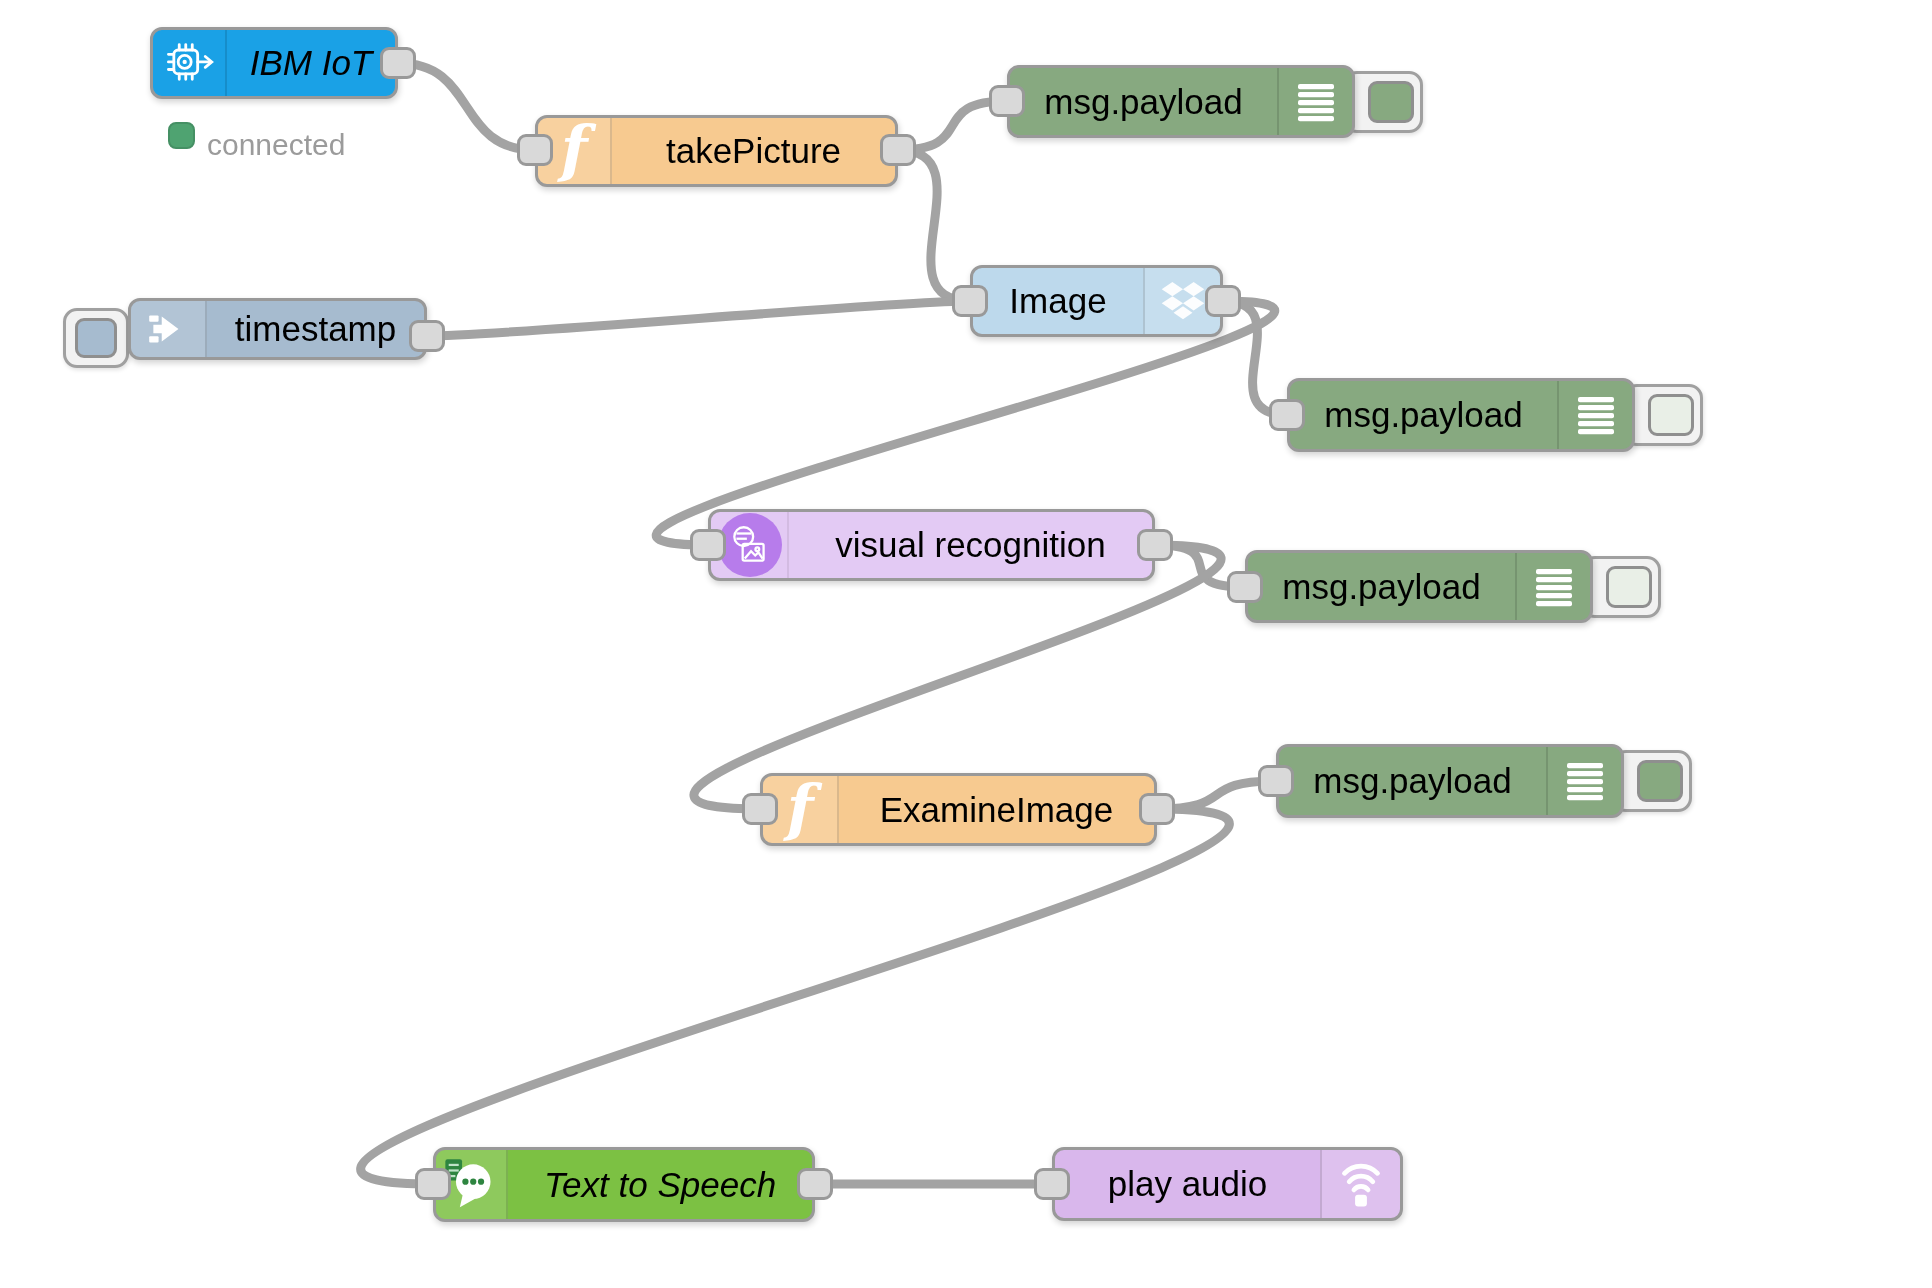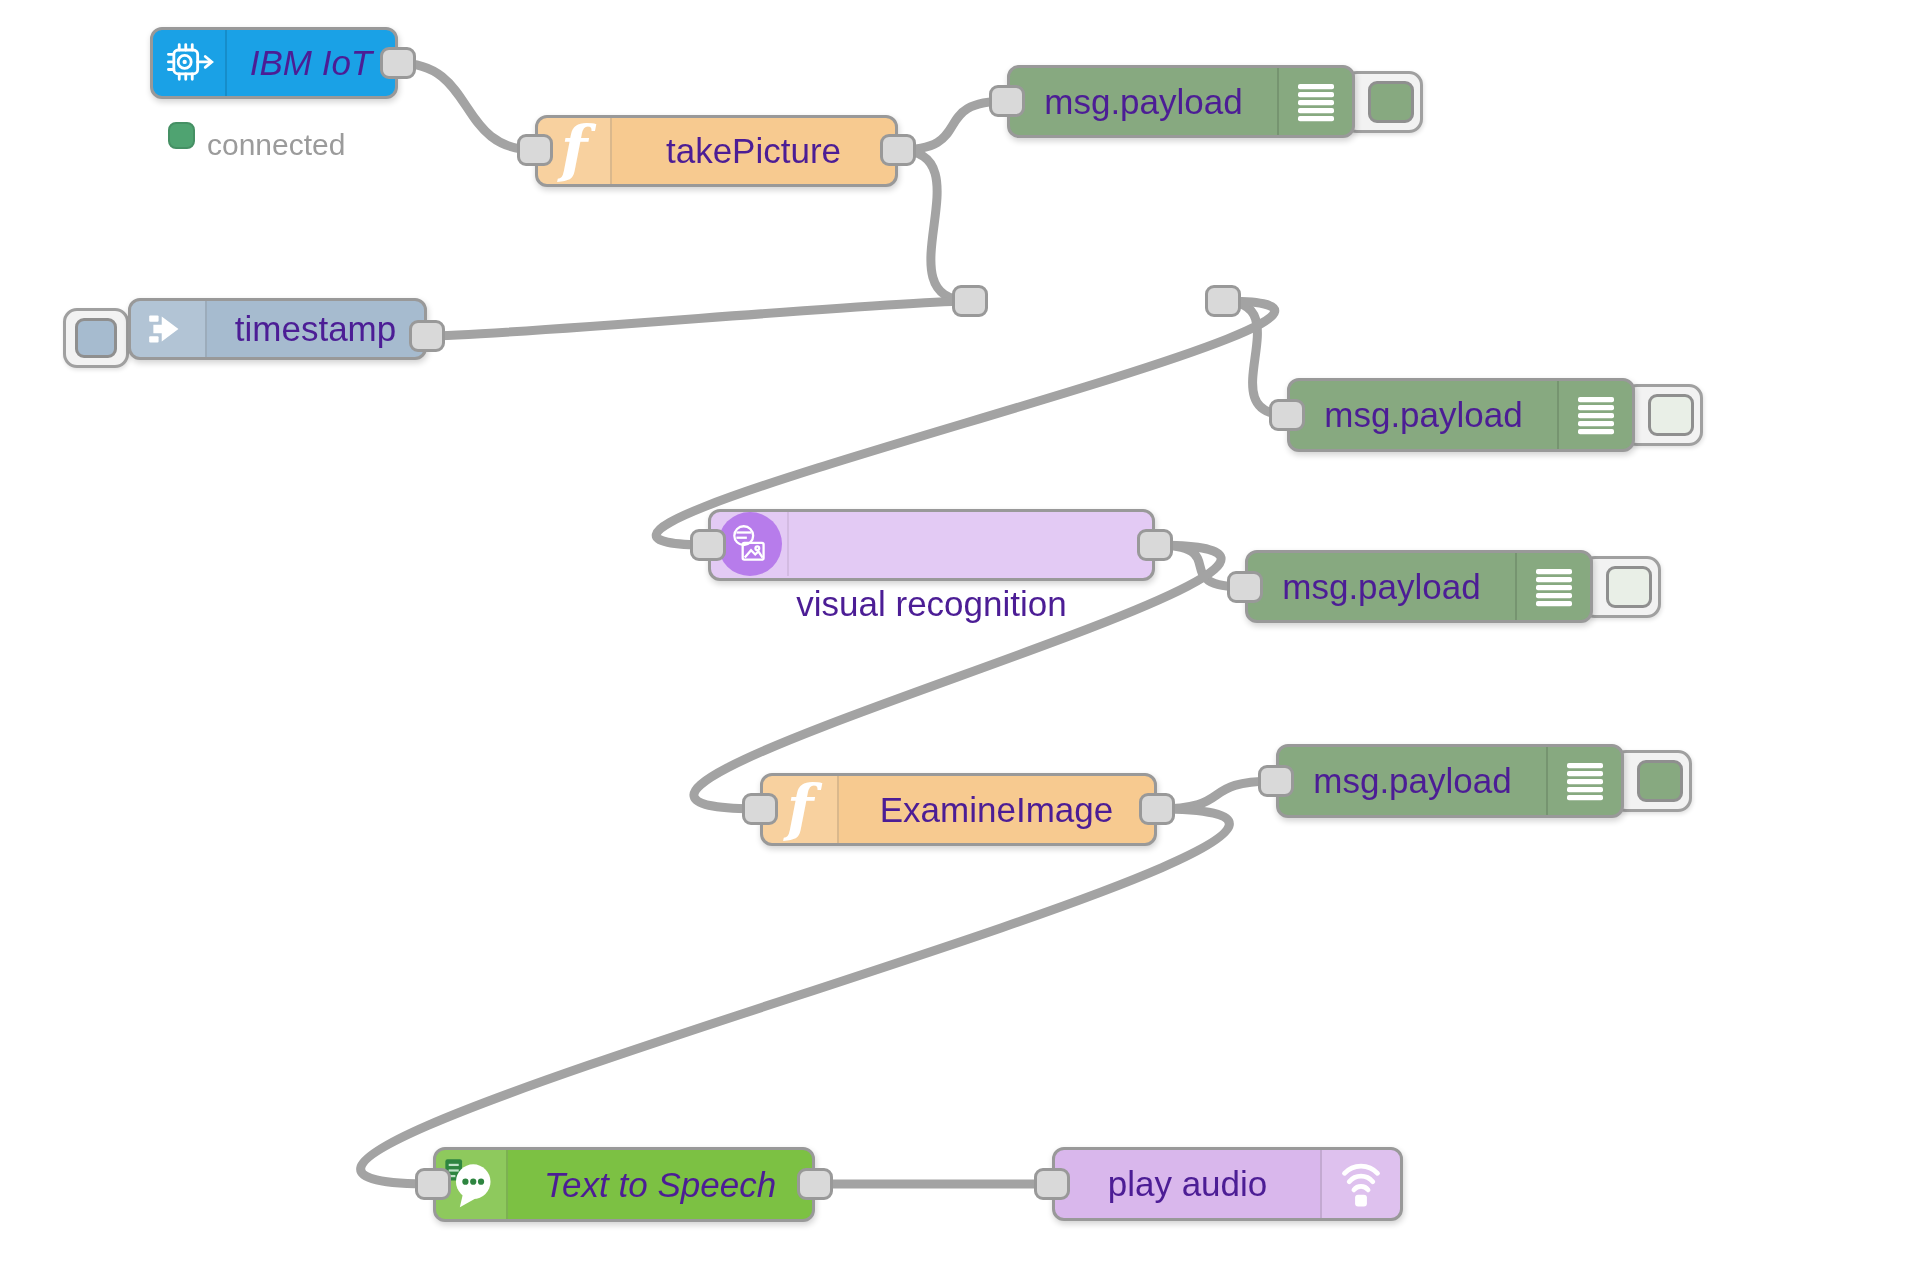--- a/index.html
+++ b/index.html
@@ -10,36 +10,36 @@
   svg.wires{position:absolute;left:0;top:0;z-index:1;}
   .wire{fill:none;stroke:#a3a3a3;stroke-width:9;}
   .node{
     position:absolute;z-index:3;display:flex;align-items:stretch;
     border:3px solid #999;border-radius:12px;
     box-shadow:1px 3px 6px rgba(0,0,0,0.18);
     box-sizing:border-box;
   }
   .node .label{
     flex:1;display:flex;align-items:center;justify-content:center;
-    font-size:35px;color:#4c1d95;white-space:nowrap;padding:8px 14px;
+    font-size:35px;color:#000000;white-space:nowrap;padding:0 14px;
   }
   .icon-area{
     display:flex;align-items:center;justify-content:center;flex:0 0 auto;
     background:rgba(255,255,255,0.14);
   }
   .icon-area.left{border-right:2px solid rgba(0,0,0,0.12);border-radius:9px 0 0 9px;}
   .icon-area.right{border-left:2px solid rgba(0,0,0,0.12);border-radius:0 9px 9px 0;}
   .icon-area.plain{background:transparent;}
   
   .n-ibmiot{background:#1aa1e6;}
   .n-fn{background:#f7ca90;}
   .n-debug{background:#87a980;}
   .n-image{background:#bdd9ec;}
   .n-inject{background:#a6bbcf;}
-  .n-vr{background:#e3caf4;flex-direction:column;}
+  .n-vr{background:#e3caf4;}
   .n-tts{background:#7cc143;}
   .n-play{background:#d9b7ec;}
   .italic .label{font-style:italic;}
   .ficon{
     font-family:"DejaVu Serif", serif;font-style:italic;font-weight:bold;
     color:#fff;font-size:62px;line-height:1;transform:translateY(-2px);
   }
   
   .port{
     position:absolute;z-index:5;width:36px;height:32px;box-sizing:border-box;
@@ -128,20 +128,32 @@
       <svg width="44" height="44" viewBox="0 0 44 44" fill="#fff">
         <rect x="4" y="4" width="36" height="5.2" rx="2"></rect>
         <rect x="4" y="12" width="36" height="5.2" rx="2"></rect>
         <rect x="4" y="20" width="36" height="5.2" rx="2"></rect>
         <rect x="4" y="28" width="36" height="5.2" rx="2"></rect>
         <rect x="4" y="36" width="36" height="5.2" rx="2"></rect>
       </svg>
     </div>
   </div>
 
+  <div class="node n-image" style="left:970px;top:265px;width:253px;height:72px">
+    <div class="label">Image</div>
+    <div class="icon-area right" style="width:75px">
+      <svg width="52" height="52" viewBox="0 0 44 44" fill="#fff" opacity="0.95">
+        <path d="M13 6 L22 12 13 18 4 12 Z"></path>
+        <path d="M31 6 L40 12 31 18 22 12 Z"></path>
+        <path d="M13 18 L22 24 13 30 4 24 Z"></path>
+        <path d="M31 18 L40 24 31 30 22 24 Z"></path>
+        <path d="M22 26.5 L30 32 22 37.5 14 32 Z"></path>
+      </svg>
+    </div>
+  </div>
 
   <div class="side-btn" style="left:63px;top:308px;width:66px;height:60px">
     <div class="inner inject" style="width:42px;height:40px"></div>
   </div>
   <div class="node n-inject" style="left:128px;top:298px;width:299px;height:62px">
     <div class="icon-area left" style="width:74px">
       <svg width="46" height="46" viewBox="0 0 44 44" fill="#fff">
         <rect x="4" y="9" width="9" height="6" rx="1"></rect>
         <rect x="4" y="29" width="9" height="6" rx="1"></rect>
         <path d="M8 18 h8 v-8 l16 12 -16 12 v-8 h-8 z"></path>

